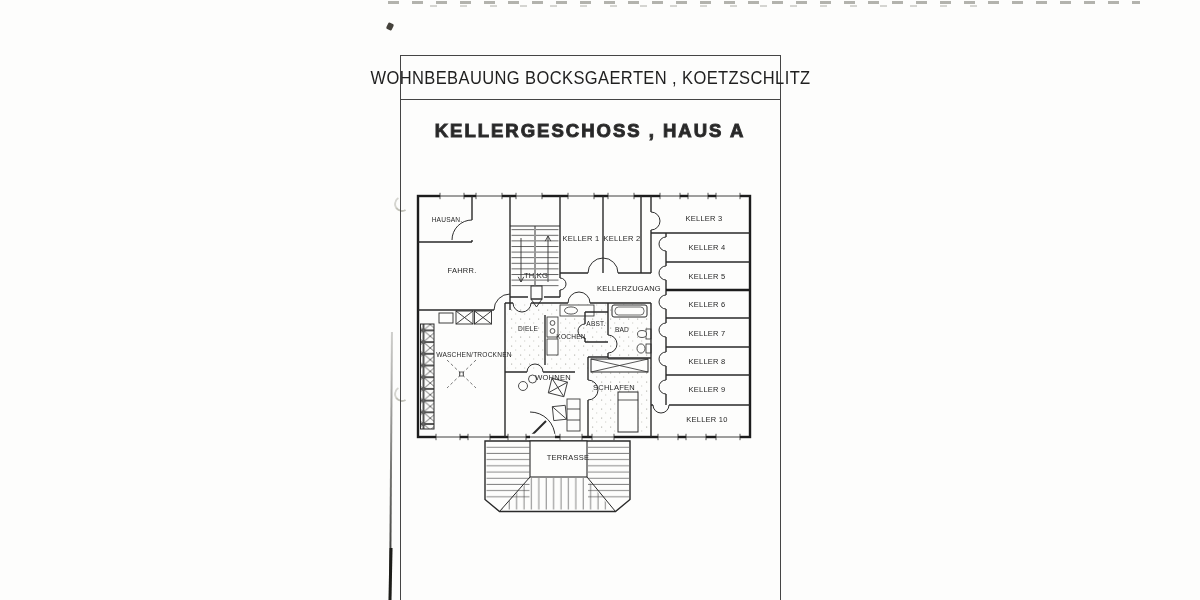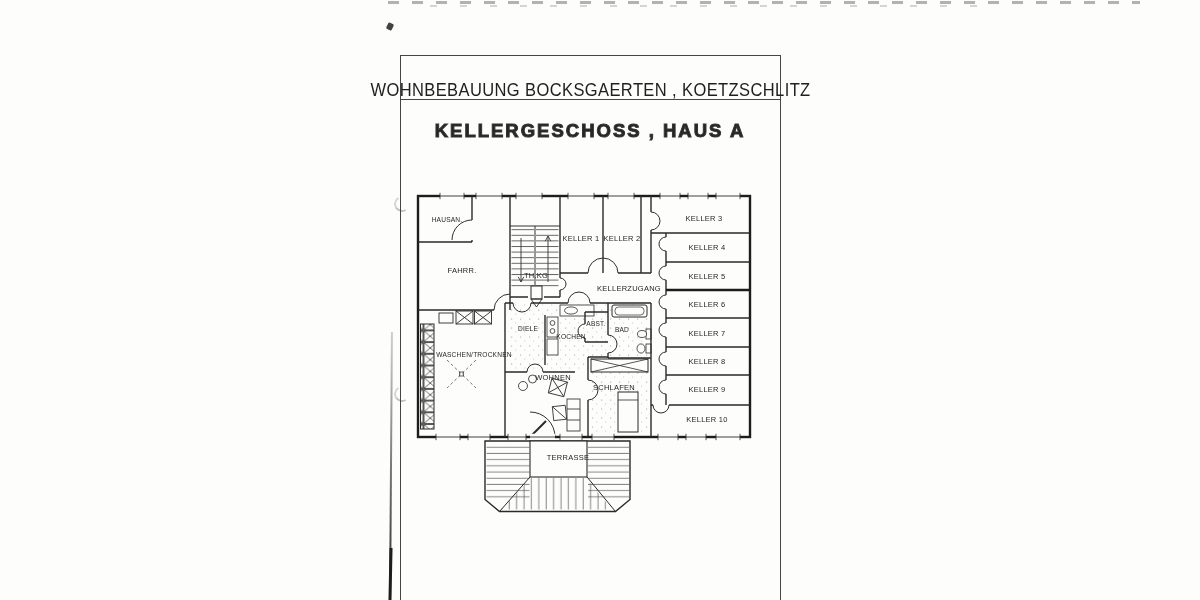--- a/index.html
+++ b/index.html
@@ -14,21 +14,21 @@
   .edge-left{left:390px;top:332px;width:2px;height:268px;
     background:linear-gradient(to bottom,rgba(70,70,62,.25),rgba(25,25,22,.95));transform:rotate(.4deg)}
   .edge-left2{left:389px;top:548px;width:3px;height:52px;background:#1d1d19;transform:rotate(1.2deg)}
   .ink-blot{left:387px;top:23px;width:6px;height:7px;background:#45423c;border-radius:1.5px;transform:rotate(25deg)}
   .hole{width:12px;height:12px;border-radius:50%;border:2.2px solid transparent;
     border-bottom-color:rgba(188,188,178,.9);border-left-color:rgba(188,188,178,.6);transform:rotate(14deg)}
   .hole1{left:394px;top:196px}.hole2{left:394px;top:386px}
   
   .frame{left:400px;top:55px;width:379px;height:545px;border:1.7px solid #454545;border-bottom:none}
   .titleband{position:absolute;left:0;top:0;width:100%;height:43px;border-bottom:1.6px solid #454545;
-    display:flex;align-items:flex-end;justify-content:center}
+    display:flex;align-items:center;justify-content:center}
   .title{font-size:16.5px;letter-spacing:.4px;color:#1f1f1f;white-space:nowrap;transform:scaleY(1.1)}
   .subtitle-svg{position:absolute;left:0;top:56px;width:100%;height:36px}
   
   .plan{left:410px;top:190px;width:350px;height:340px}
   svg text{font-family:"Liberation Sans",sans-serif;fill:#262626}
   .lbl{font-size:7.5px;letter-spacing:.25px}
   .lbl-sm{font-size:6.6px;letter-spacing:.2px}
 </style>
 </head>
 <body>

